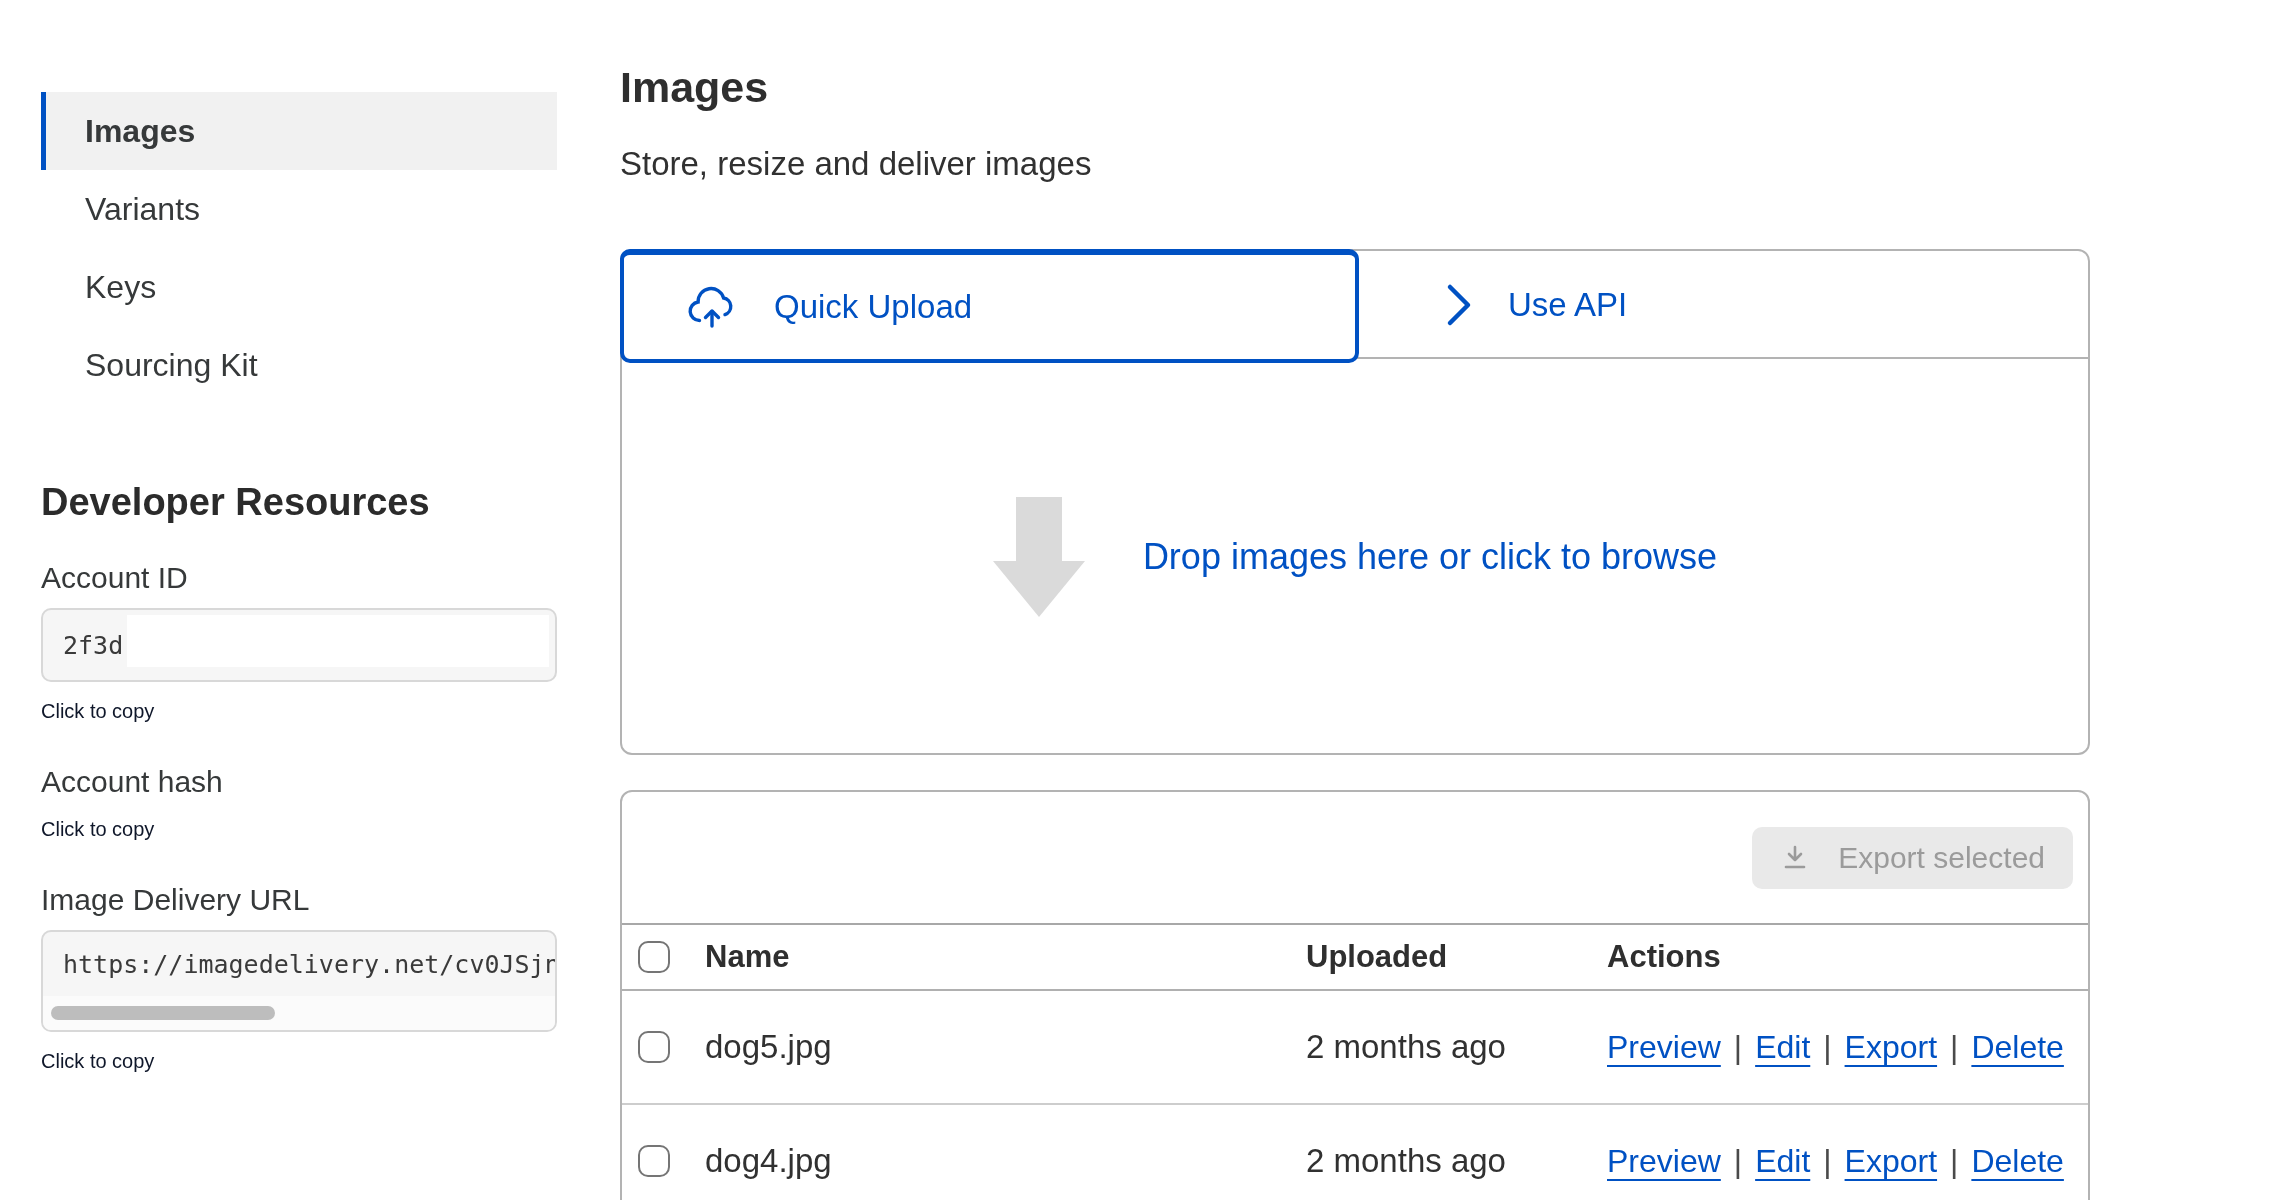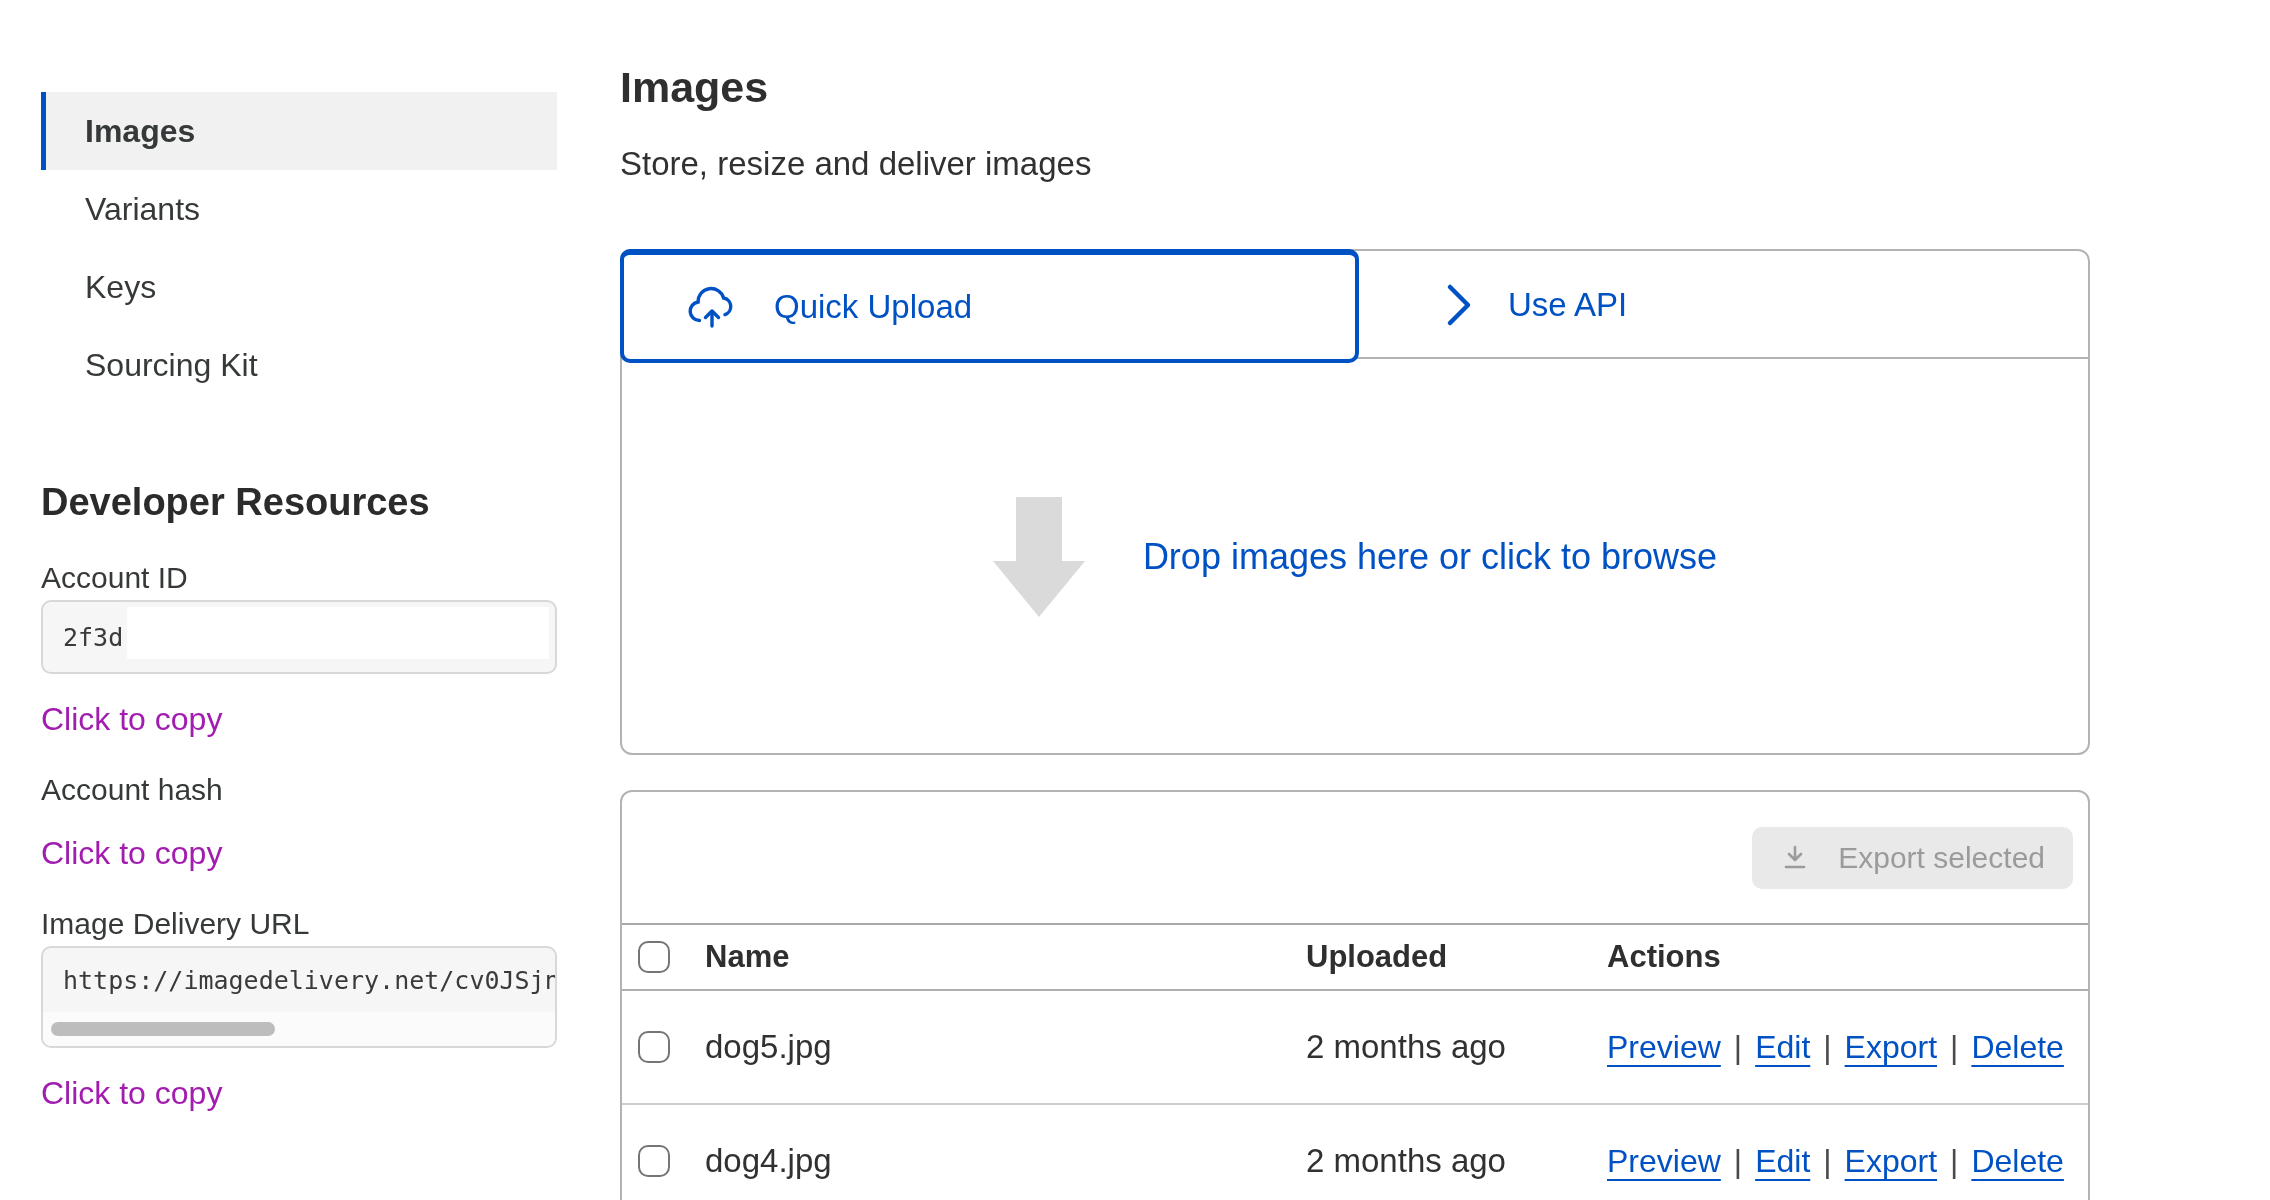--- a/index.html
+++ b/index.html
@@ -13,34 +13,34 @@
   
   .sidebar { position:absolute; left:41px; top:92px; width:516px; }
   .nav-item {
     height:78px; display:flex; align-items:center; padding-left:39px;
     font-size:32px; color:#36393a; border-left:5px solid transparent; cursor:pointer;
   }
   .nav-item.active { background:#f1f1f1; border-left-color:var(--accent); font-weight:600; }
   .sidebar-heading { margin-top:76px; font-size:38px; line-height:44px; font-weight:700; color:#2b2b2b; }
   .field-label { margin-top:36px; font-size:30px; line-height:36px; color:#36393a; }
   .copy-box {
-    position:relative; margin-top:4px; height:74px; overflow:hidden;
+    position:relative; margin-top:12px; height:74px; overflow:hidden;
     background:#f6f6f6; border:2px solid #d8d8d8; border-radius:10px; cursor:pointer;
     font-family:"DejaVu Sans Mono", monospace; font-size:25px; color:#3a3a3a;
   }
   .copy-box .val {
     position:absolute; left:20px; top:0; height:70px;
     display:flex; align-items:center; white-space:nowrap;
   }
   .redaction { position:absolute; left:84px; right:6px; top:5px; bottom:13px; background:#fff; }
   .copy-box.url { height:102px; }
   .copy-box.url .val { height:64px; }
   .url-scroll { position:absolute; left:0; right:0; bottom:0; height:34px; background:#fbfbfb; }
   .url-thumb { position:absolute; left:8px; top:10px; width:224px; height:14px; border-radius:7px; background:#bdbdbd; }
-  .field-hint { margin-top:28px; font-size:32px; line-height:34px; color:#a21caf; }
+  .field-hint { margin-top:12px; font-size:20px; line-height:34px; color:#0f172a; }
 
   
   .main { position:absolute; left:620px; top:0; width:1470px; }
   .page-title { margin-top:62px; font-size:43px; line-height:50px; font-weight:600; color:#2f2f2f; }
   .page-subtitle { margin-top:32px; font-size:33px; line-height:40px; color:#313131; }
 
   .upload-card { position:relative; margin-top:65px; height:506px; border:2px solid #b3b3b3; border-radius:12px; }
   .tab-row { position:relative; height:108px; border-bottom:2px solid #b3b3b3; }
   .tab-active {
     position:absolute; left:-2px; top:-2px; width:739px; height:114px; z-index:2;

